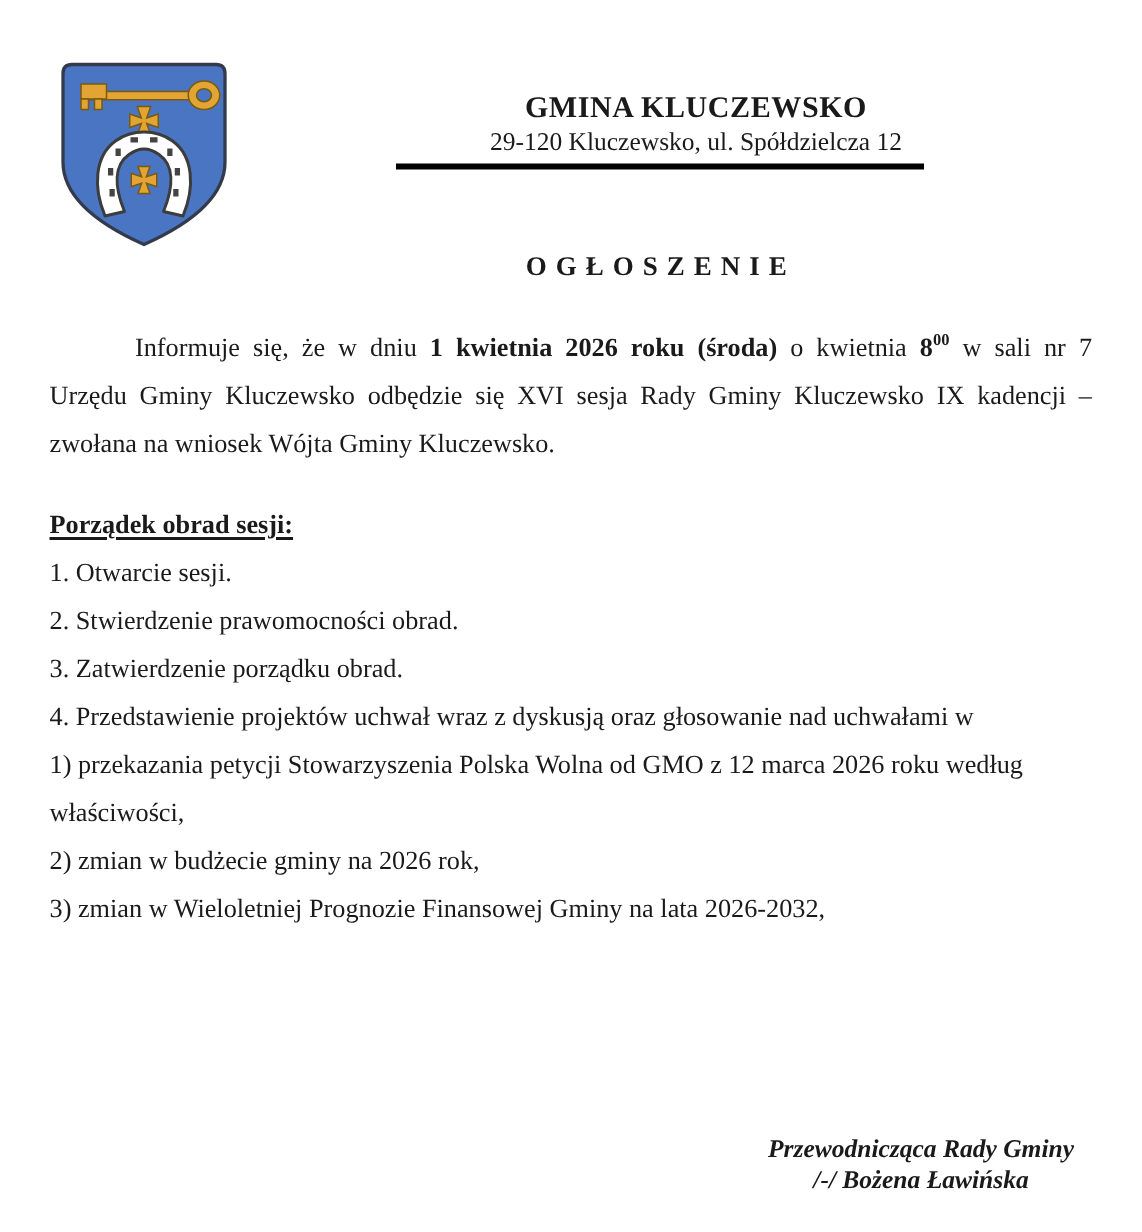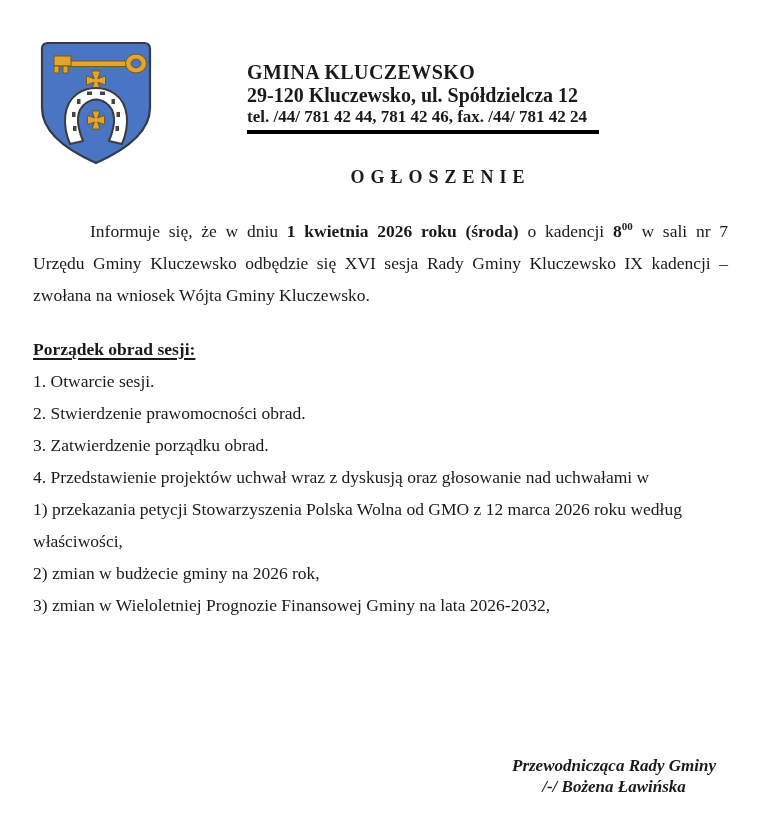--- a/index.html
+++ b/index.html
@@ -10,23 +10,23 @@
     color: #1a1a1a;
     position: relative;
     overflow: hidden;
   }
   .page { position: absolute; inset: 0; }
 
   
   .crest { position: absolute; left: 37px; top: 40px; width: 118px; height: 128px; }
 
   
-  .hdr { position: absolute; left: 247px; top: 61px; width: 400px; }
+  .hdr { position: absolute; left: 264px; top: 61px; width: 400px; text-align: center; }
   .org   { font-size: 20px; font-weight: bold; line-height: 23px; letter-spacing: 0.4px; white-space: nowrap; }
-  .addr  { font-size: 20px; font-weight: bold; line-height: 22px; white-space: nowrap; }
+  .addr  { font-size: 17px; font-weight: normal; line-height: 22px; white-space: nowrap; }
   .phone { font-size: 17px; font-weight: bold; line-height: 21px; white-space: nowrap; }
   .rule  { width: 352px; height: 4px; background: #000; margin-top: 3px; }
 
   
   .title {
     position: absolute; top: 166px; left: 0; width: 761px;
     box-sizing: border-box; padding-left: 120px;
     text-align: center; font-size: 18px; font-weight: bold;
     letter-spacing: 6px; line-height: 22px; white-space: nowrap;
   }
@@ -82,28 +82,27 @@
       <rect x="74.5" y="59" width="3.5" height="5"></rect>
       <rect x="79.5" y="72" width="3.5" height="5"></rect>
       <rect x="78.5" y="86" width="3.5" height="5"></rect>
     </g>
     <path d="M55 71 L63 71 L60.6 77.9 L67.5 75.5 L67.5 84.5 L60.6 82.1 L63 89 L55 89 L57.4 82.1 L50.5 84.5 L50.5 75.5 L57.4 77.9 Z" fill="#e2a432" stroke="#7a5a10" stroke-width="1"></path>
   </svg>
 
   <header class="hdr">
     <div class="org">GMINA KLUCZEWSKO</div>
     <div class="addr">29-120 Kluczewsko, ul. Spółdzielcza 12</div>
-    <div class="phone">tel. /44/ 781 42 44, 781 42 46, fax. /44/ 781 42 24</div>
     <div class="rule"></div>
   </header>
 
   <div class="title">OGŁOSZENIE</div>
 
   <div class="intro">
-    <div class="iline first justify"><span>Informuje się, że w dniu </span><span class="b">1 kwietnia 2026 roku (środa)</span><span> o kadencji </span><span class="b">8</span><sup class="b">00</sup><span> w sali nr 7</span></div>
+    <div class="iline first justify"><span>Informuje się, że w dniu </span><span class="b">1 kwietnia 2026 roku (środa)</span><span> o kwietnia </span><span class="b">8</span><sup class="b">00</sup><span> w sali nr 7</span></div>
     <div class="iline justify">Urzędu Gminy Kluczewsko odbędzie się XVI sesja Rady Gminy Kluczewsko IX kadencji –</div>
     <div class="iline">zwołana na wniosek Wójta Gminy Kluczewsko.</div>
   </div>
 
   <section class="agenda">
     <div class="aline"><span class="heading">Porządek obrad sesji:</span></div>
     <div class="aline">1. Otwarcie sesji.</div>
     <div class="aline">2. Stwierdzenie prawomocności obrad.</div>
     <div class="aline">3. Zatwierdzenie porządku obrad.</div>
     <div class="aline">4. Przedstawienie projektów uchwał wraz z dyskusją oraz głosowanie nad uchwałami w</div>

